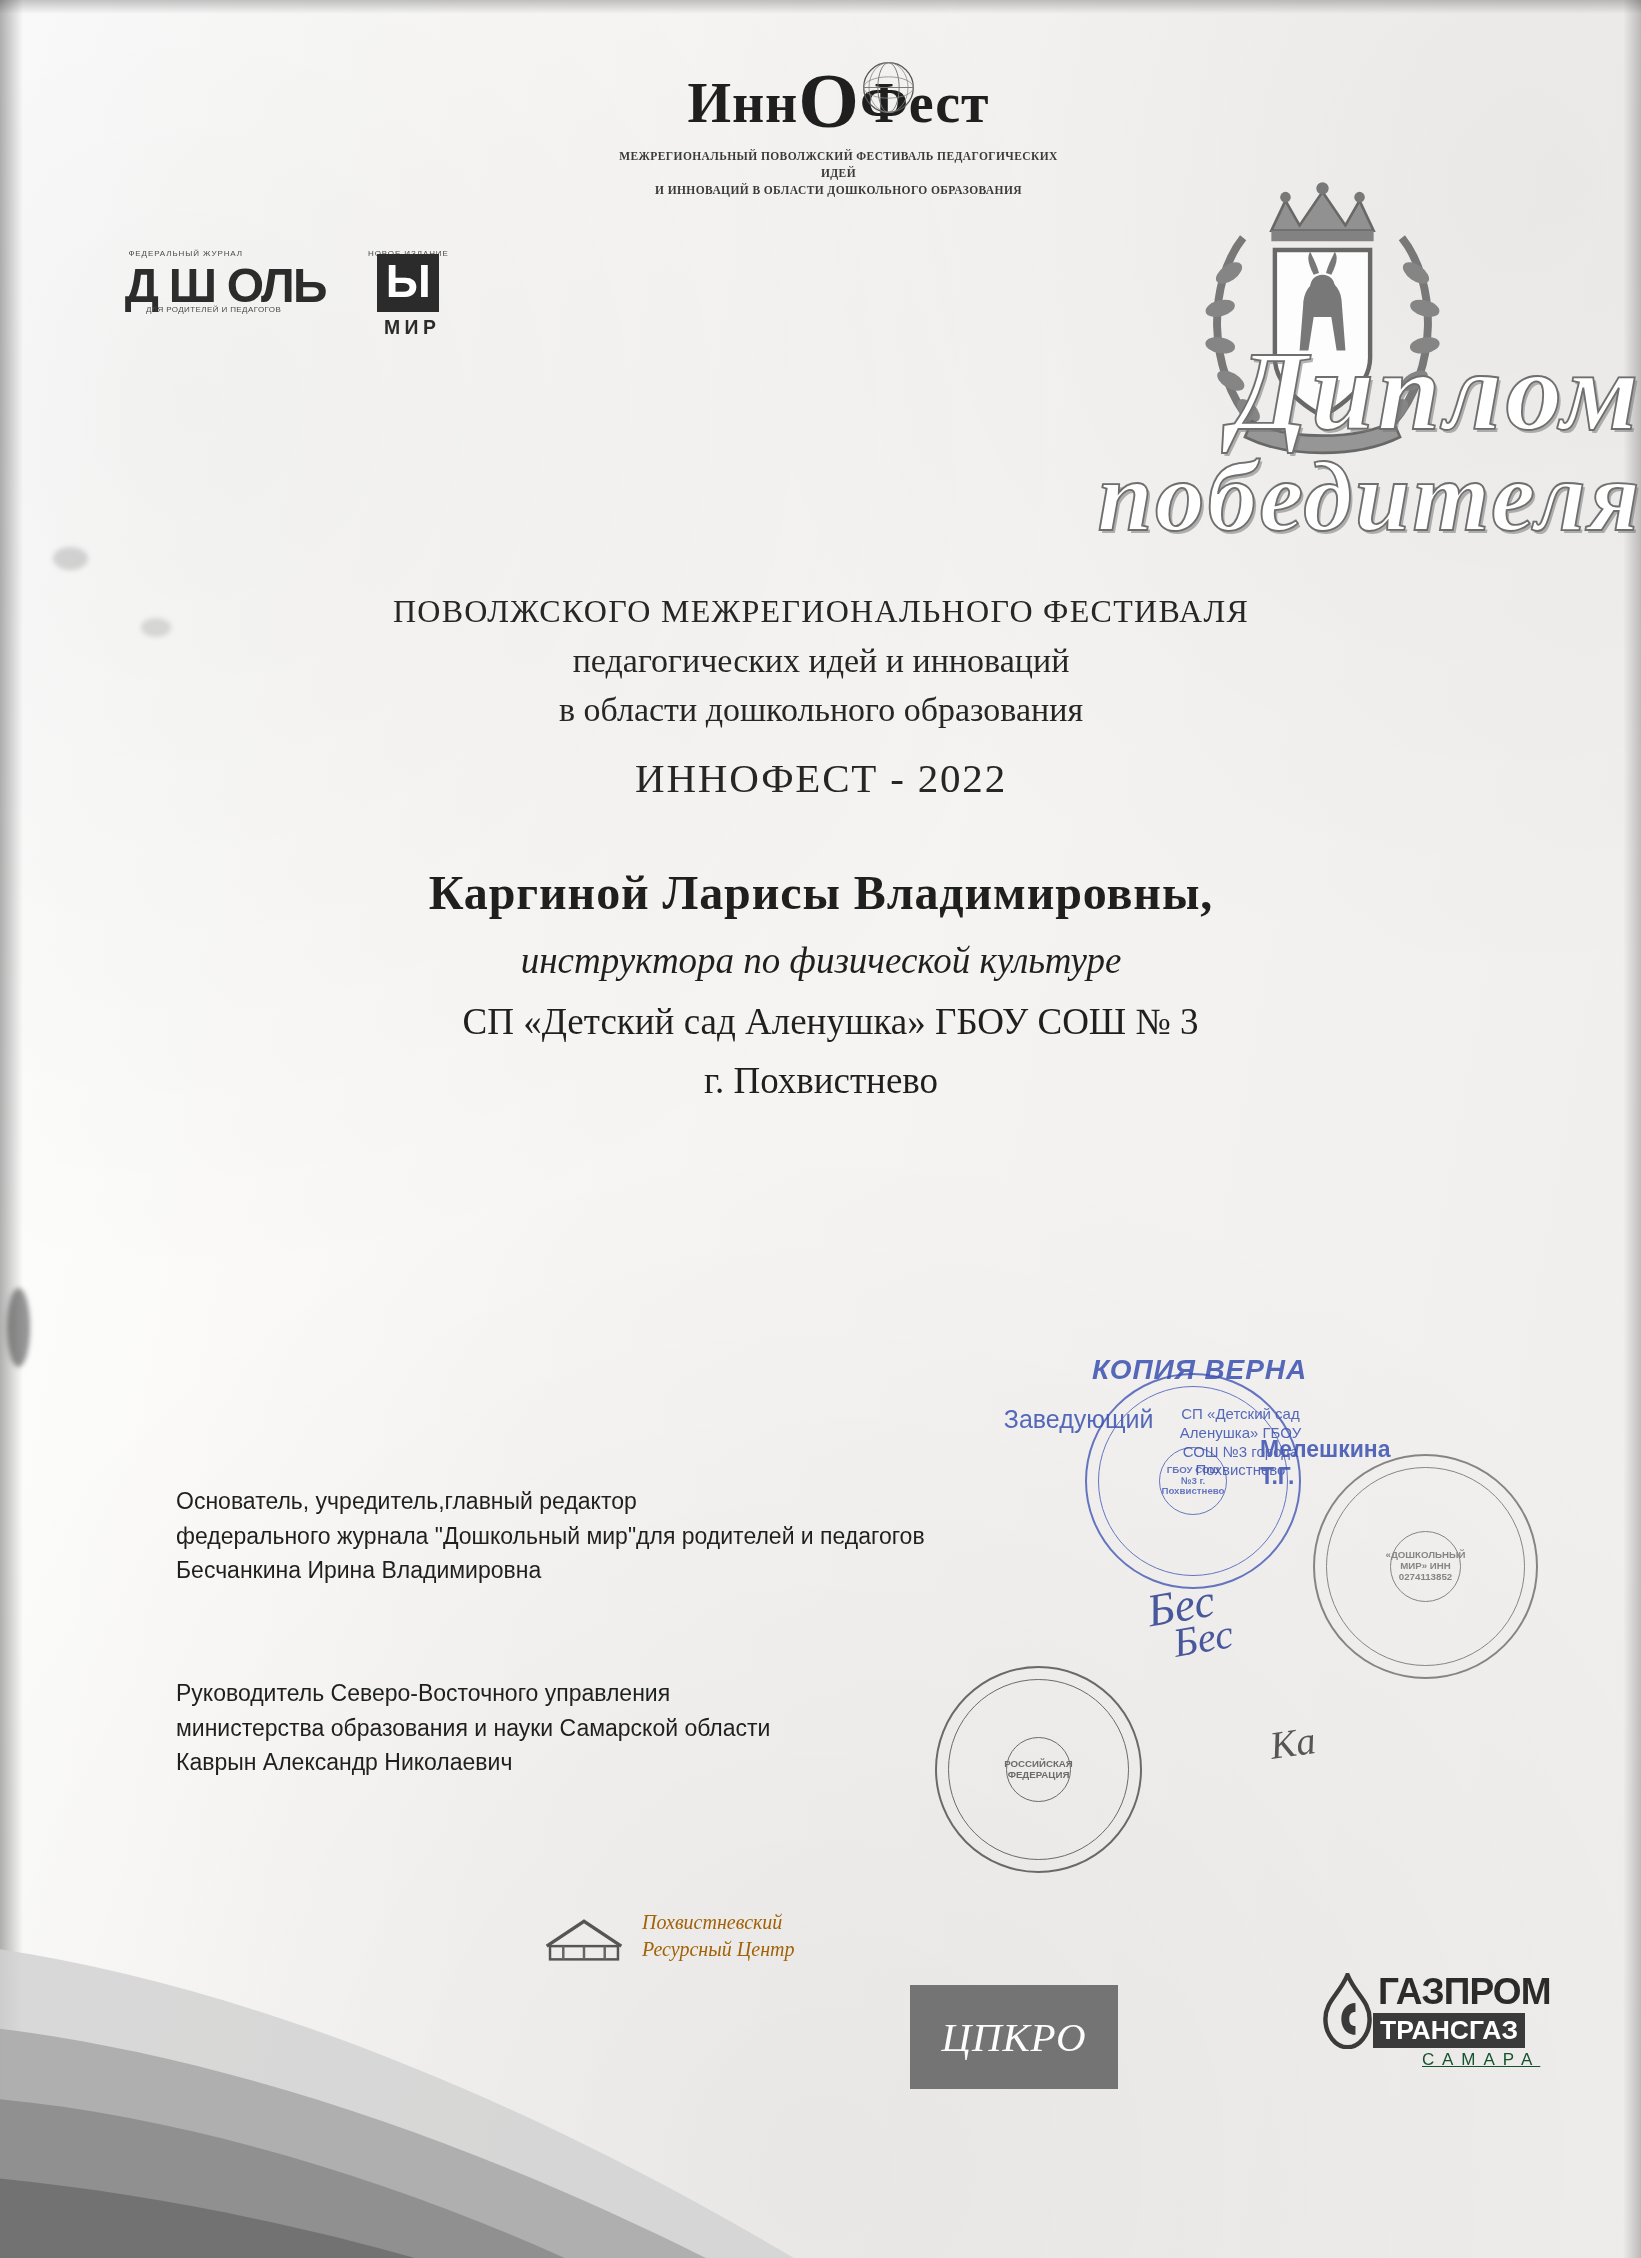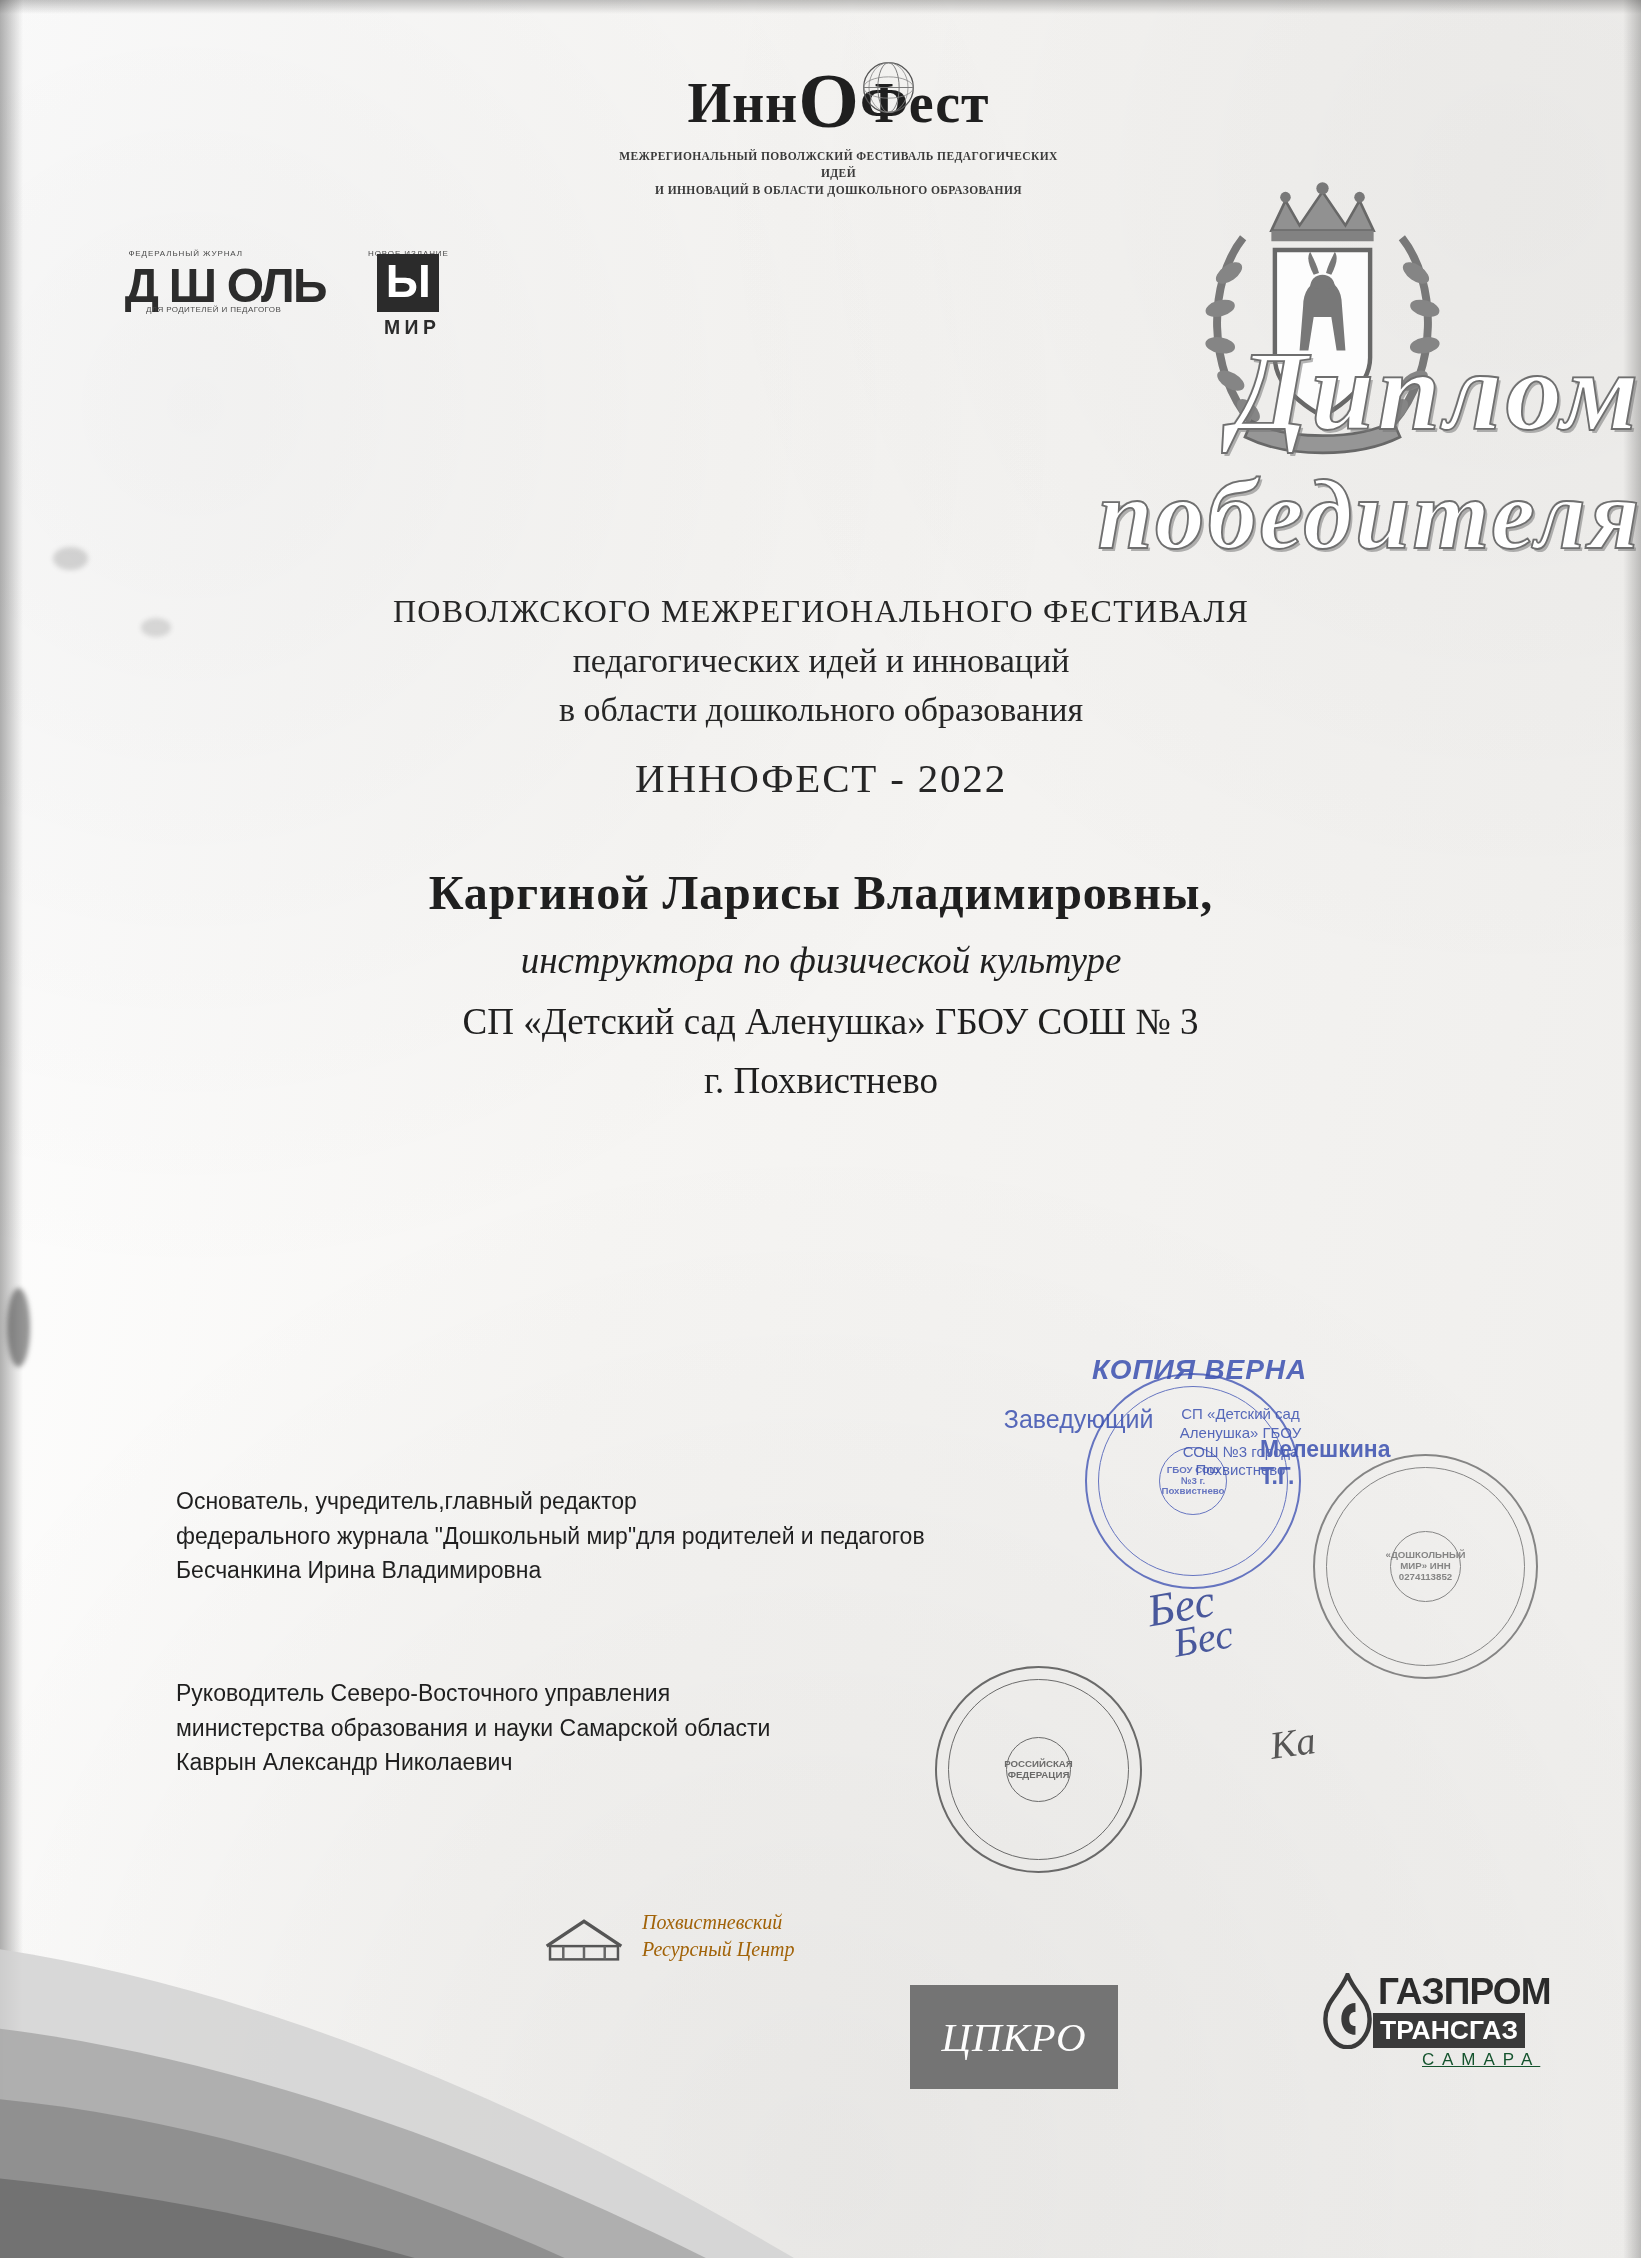--- a/index.html
+++ b/index.html
@@ -185,21 +185,21 @@
     font-style: italic;
     font-weight: bold;
     color: #ffffff;
     -webkit-text-stroke: 1.8px #6f6f6f;
     text-shadow:
       2.6px 2.6px 0 rgba(120,120,120,0.55),
       -0.9px -0.9px 0 rgba(150,150,150,0.4);
     line-height: 1;
   }
   .title-line1 { font-size: 113px; letter-spacing: 3.5px; }
-  .title-line2 { font-size: 99px; letter-spacing: 2.6px; margin-top: 18px; }
+  .title-line2 { font-size: 99px; letter-spacing: 2.6px; margin-top: 0; }
 
   
   .festival-block {
     position: absolute;
     left: 0;
     top: 593px;
     width: 100%;
     text-align: center;
     font-family: "Liberation Serif", serif;
     color: #262626;

